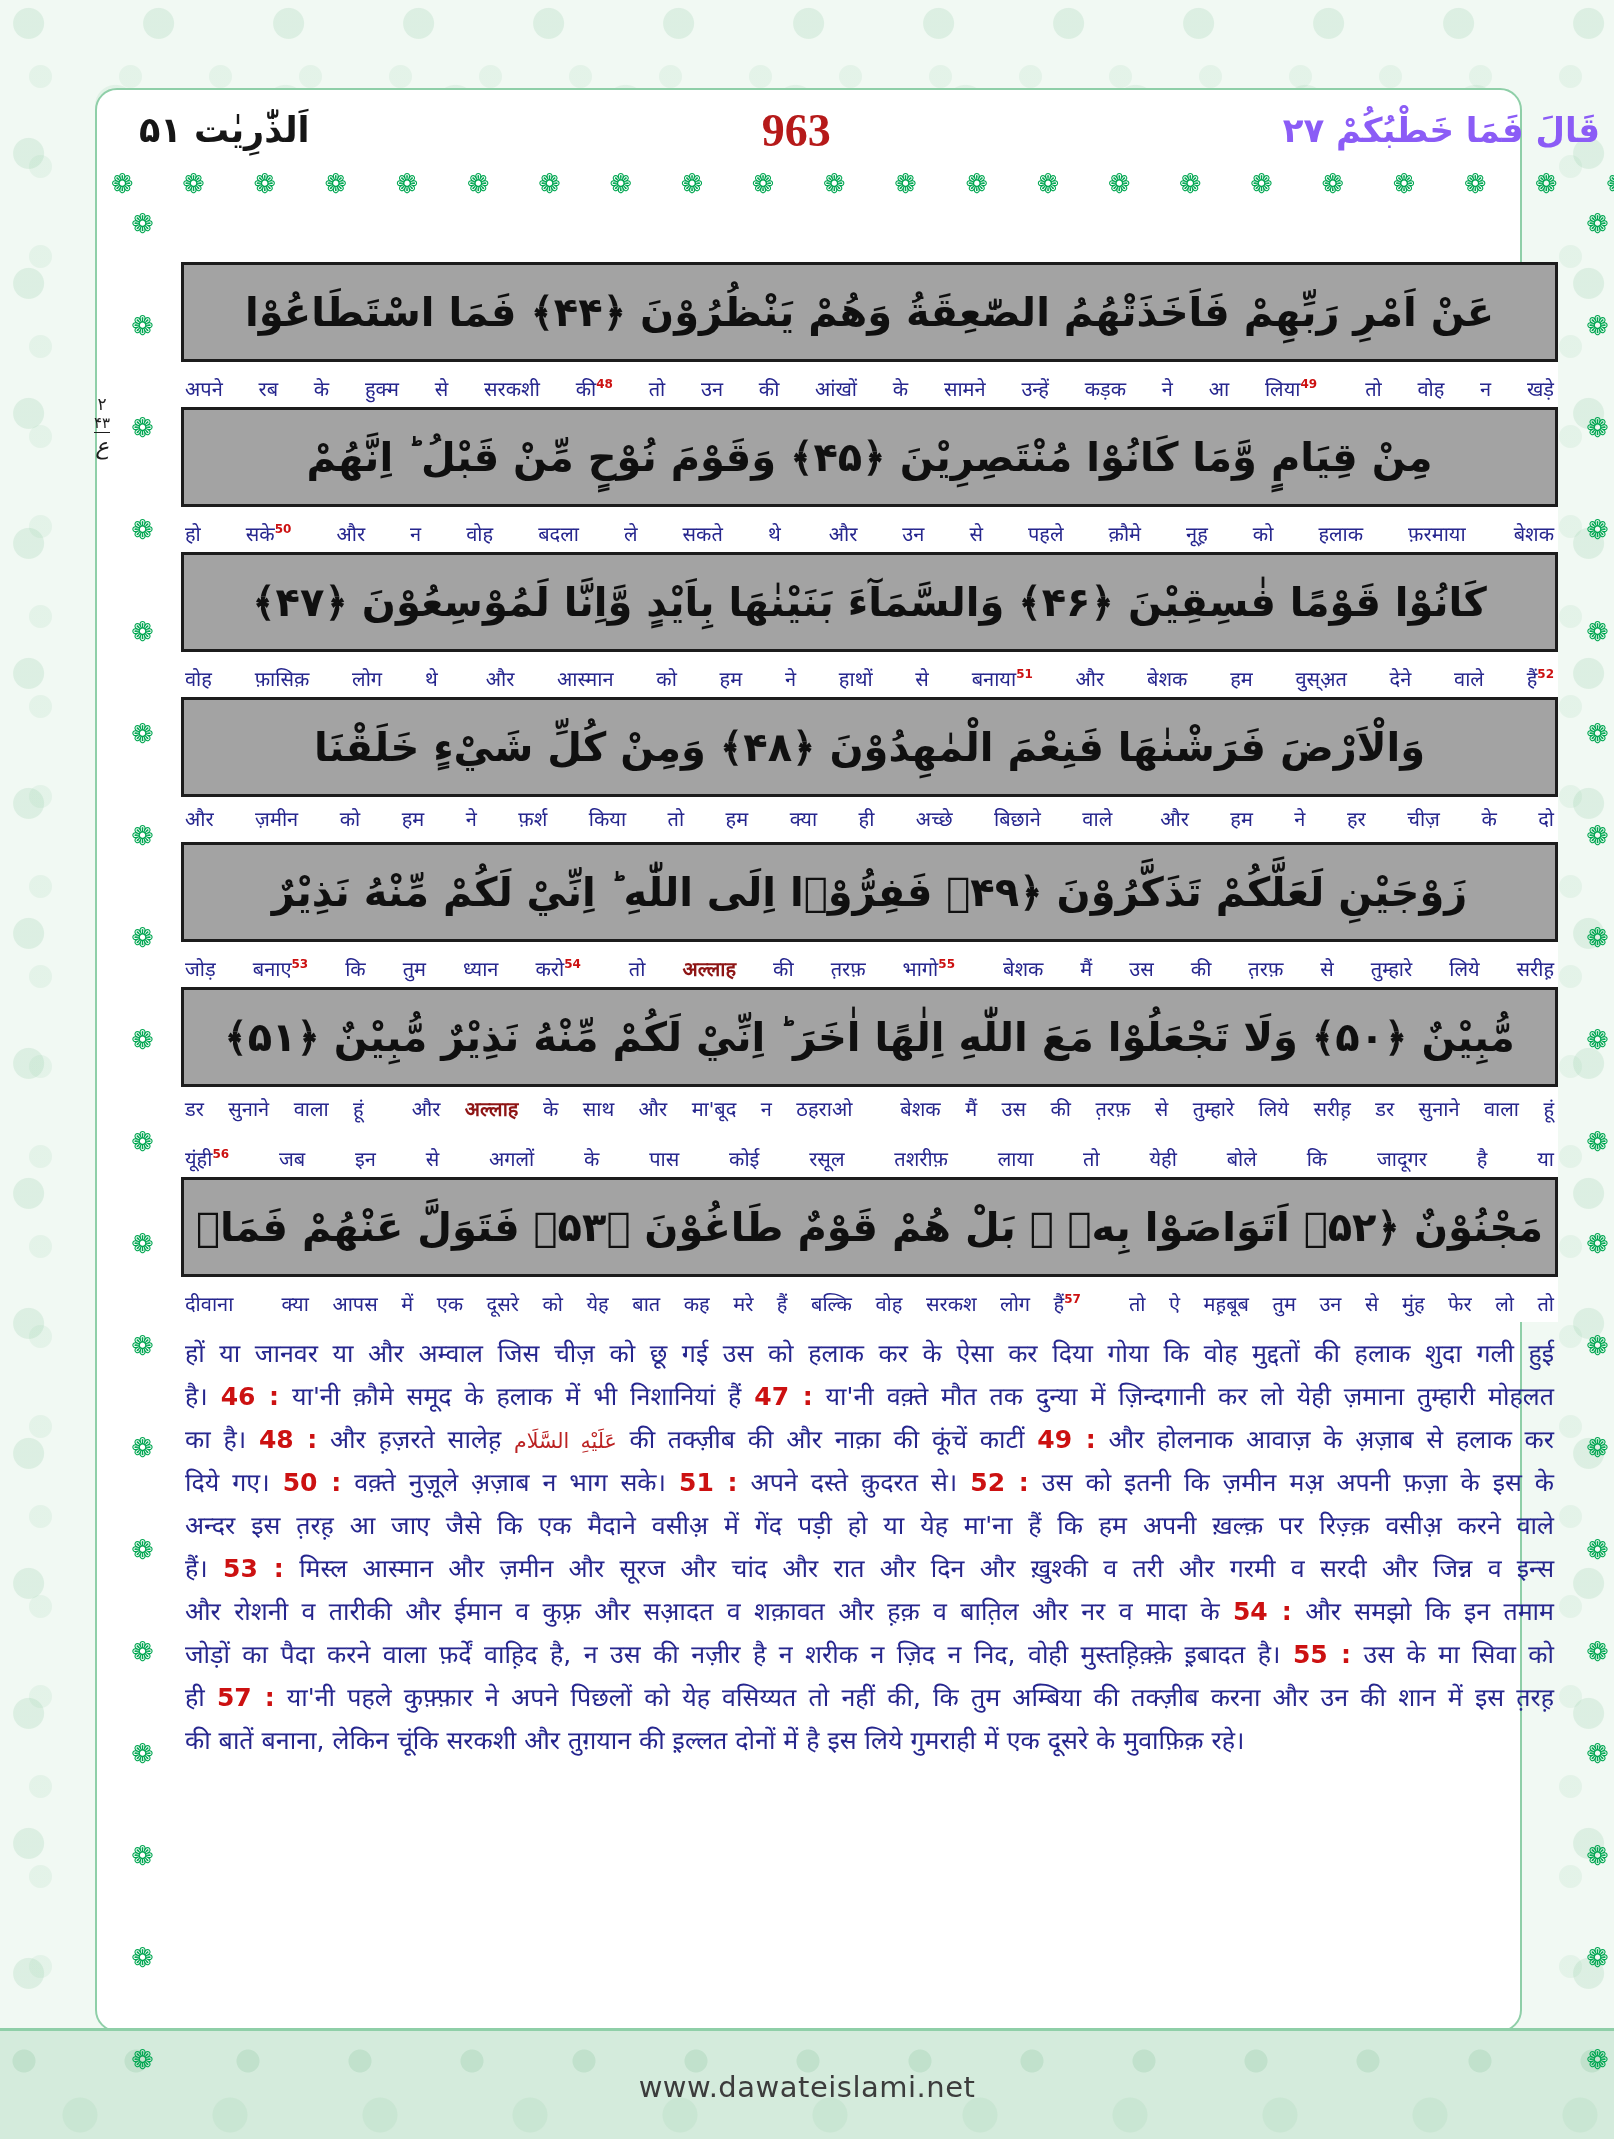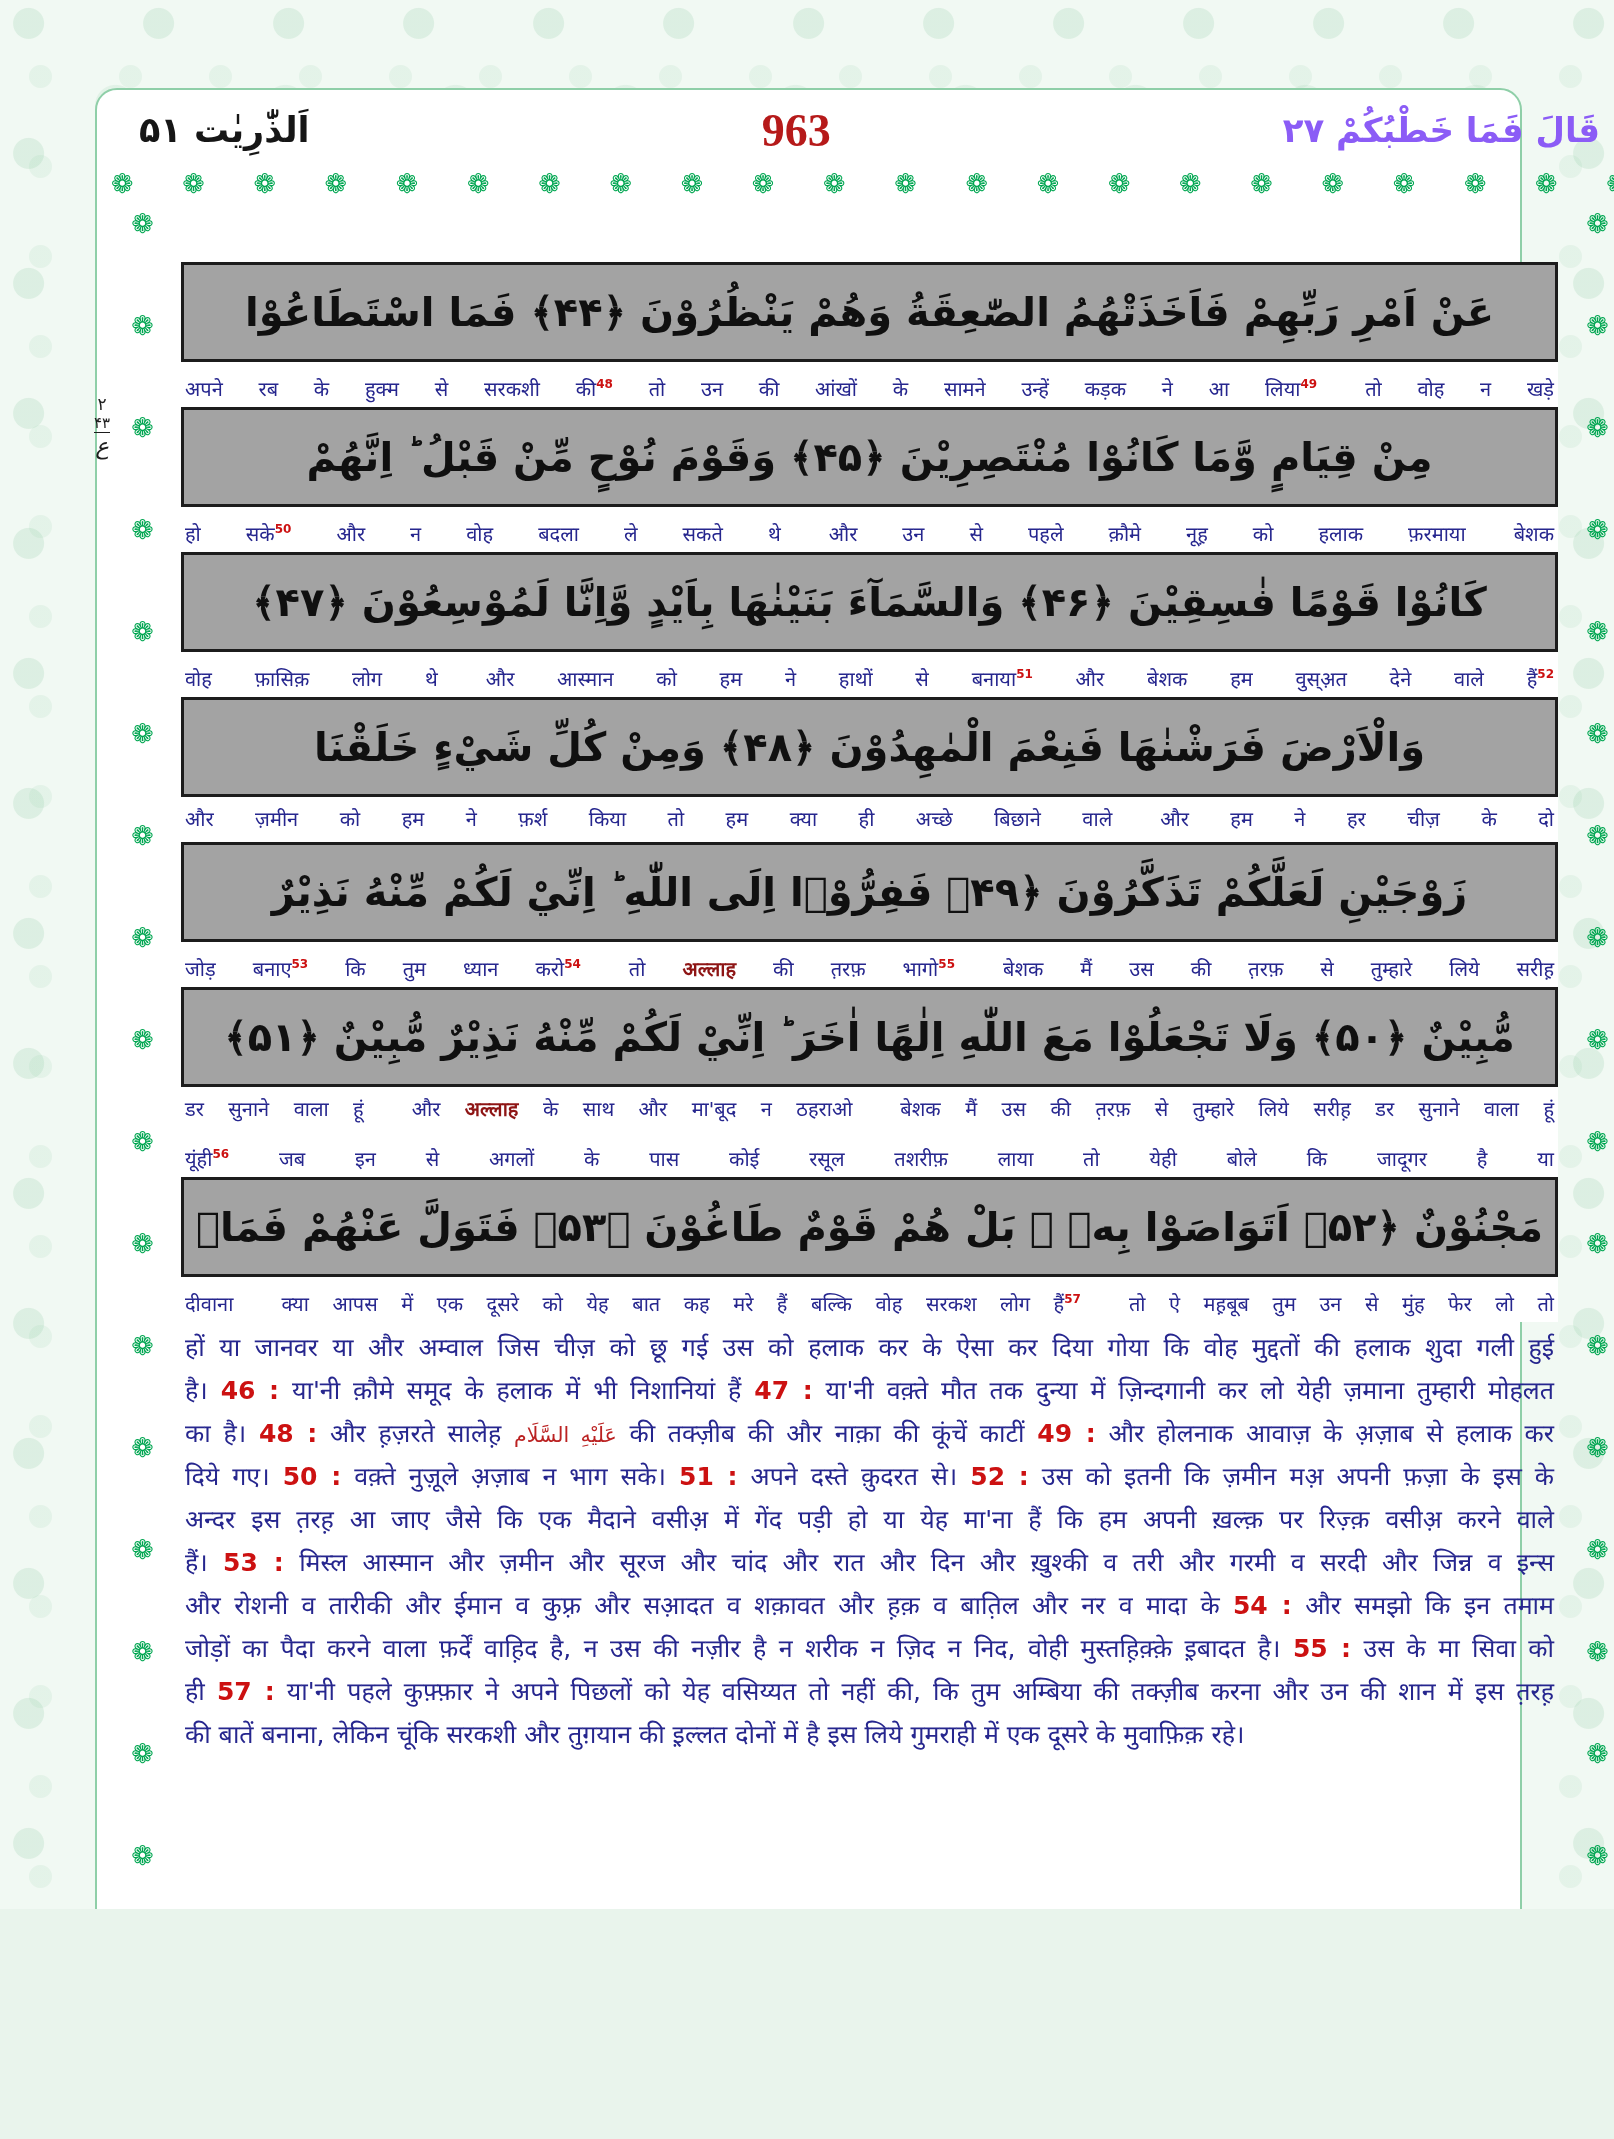--- a/index.html
+++ b/index.html
@@ -1,16 +1,16 @@
 <!DOCTYPE html>
 <html><head>
 <meta charset="utf-8">
 <style>
   html,body{margin:0;padding:0;background:#e9f4ec;}
-  .page{position:relative;width:1614px;height:1909px;overflow:hidden;
+  .page{position:relative;width:1614px;height:2139px;overflow:hidden;
     font-family:"DejaVu Sans",sans-serif;
     background-color:#f1f9f3;
     background-image:
       radial-gradient(circle at 22% 18%, rgba(146,204,166,.22) 0 15px, transparent 16px),
       radial-gradient(circle at 68% 62%, rgba(146,204,166,.16) 0 20px, transparent 21px),
       radial-gradient(circle at 45% 85%, rgba(146,204,166,.14) 0 11px, transparent 12px);
     background-size:130px 130px,170px 170px,90px 90px;}
   .sheet{position:absolute;left:95px;top:88px;width:1427px;height:1944px;background:#ffffff;
     border:2px solid #8fcfa8;border-radius:22px;box-sizing:border-box;
     display:grid;grid-template-rows:60px 1fr 52px;padding:10px 14px 6px;}
@@ -26,21 +26,21 @@
   .orn-row::before{content:"❁ ❁ ❁ ❁ ❁ ❁ ❁ ❁ ❁ ❁ ❁ ❁ ❁ ❁ ❁ ❁ ❁ ❁ ❁ ❁ ❁ ❁ ❁ ❁ ❁ ❁ ❁ ❁";}
   .orn-col{writing-mode:vertical-rl;text-orientation:upright;font-size:27px;letter-spacing:20px;line-height:62px;text-align:center;}
   .orn-col::before{content:"❁ ❁ ❁ ❁ ❁ ❁ ❁ ❁ ❁ ❁ ❁ ❁ ❁ ❁ ❁ ❁ ❁ ❁ ❁ ❁";}
   
   .content{padding:54px 8px 0;display:flex;flex-direction:column;position:relative;}
   .arabic-box{height:100px;box-sizing:border-box;border:3px solid #1c1c1c;background:#a3a3a3;
     display:flex;align-items:center;justify-content:center;direction:rtl;
     font-size:40px;font-weight:bold;color:#101010;padding:0 12px;white-space:nowrap;overflow:hidden;}
   .hindi-line{height:45px;line-height:45px;font-size:20px;color:#26268e;
     text-align:justify;text-align-last:justify;padding:0 4px;overflow:hidden;background:#ffffff;}
-  .commentary{margin-top:4px;}
+  .commentary{margin-top:10px;}
   .c-line{height:43px;line-height:43px;font-size:25px;color:#26268e;
     text-align:justify;text-align-last:justify;padding:0 4px;overflow:hidden;}
   .c-line.last{text-align-last:left;}
   .seg-n{}
   .seg-sup{color:#cc1111;font-weight:bold;vertical-align:super;font-size:0.60em;}
   .seg-num{color:#cc1111;font-weight:bold;}
   .seg-allah{color:#8e1515;font-weight:bold;}
   .seg-redar{color:#bb2222;direction:rtl;unicode-bidi:embed;font-size:0.82em;}
   .seg-gap{display:inline-block;width:2.4em;}
   

